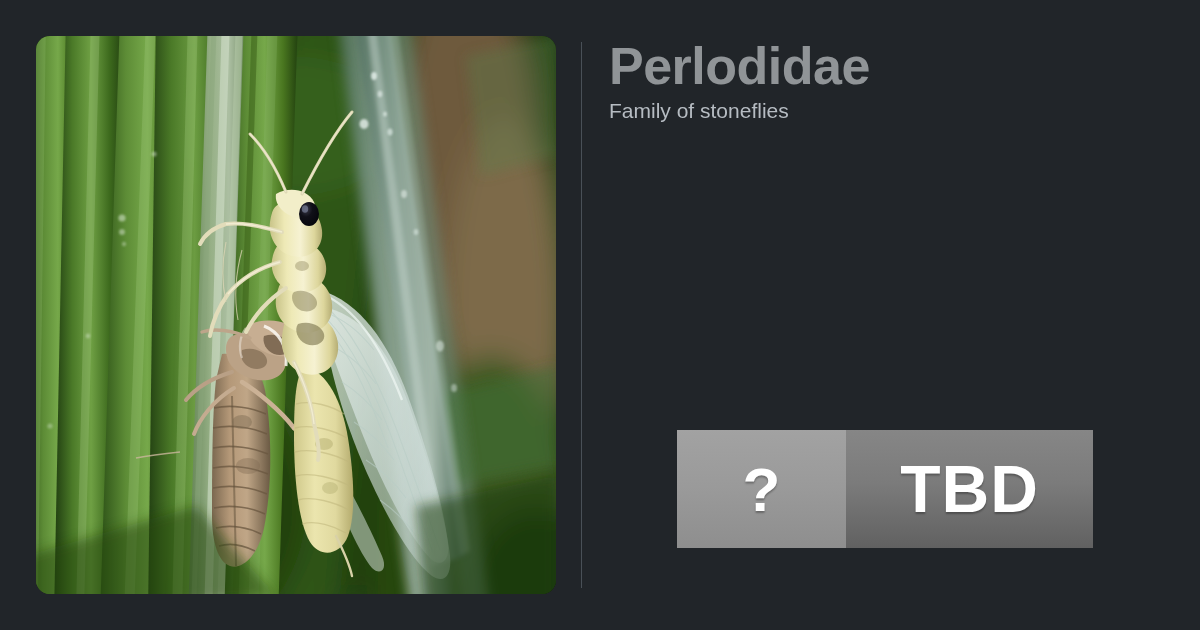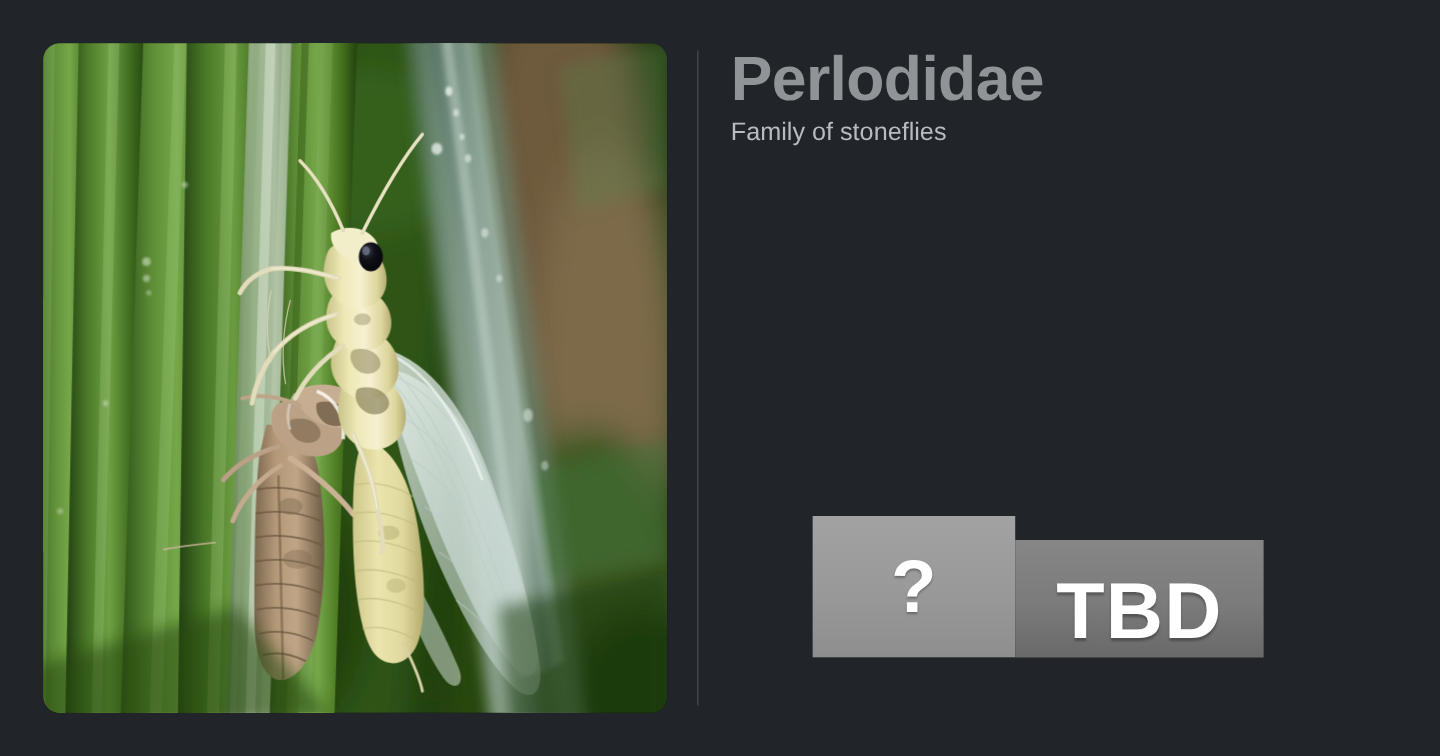--- a/index.html
+++ b/index.html
@@ -51,23 +51,23 @@
     display:flex; align-items:center; justify-content:center;
     color:#fff; font-weight:bold; height:100%;
     text-shadow:0 2px 2px rgba(0,0,0,0.30);
   }
   .badge-left {
     width:169px;
     background:linear-gradient(180deg,#a2a2a2 0%,#9a9a9a 48%,#8e8e8e 100%);
     font-size:62px;
   }
   .badge-right {
-    width:207px;
+    width:247px;
     background:linear-gradient(180deg,#868686 0%,#7b7b7b 45%,#616161 100%);
-    font-size:66px; letter-spacing:1px;margin-top:20px;
+    font-size:66px; letter-spacing:1px;
   }
 </style>
 </head>
 <body>
 
 <div class="card">
 
   <div class="photo-frame">
     <div class="photo">
       <svg viewBox="0 0 520 558" preserveAspectRatio="xMidYMid slice">

